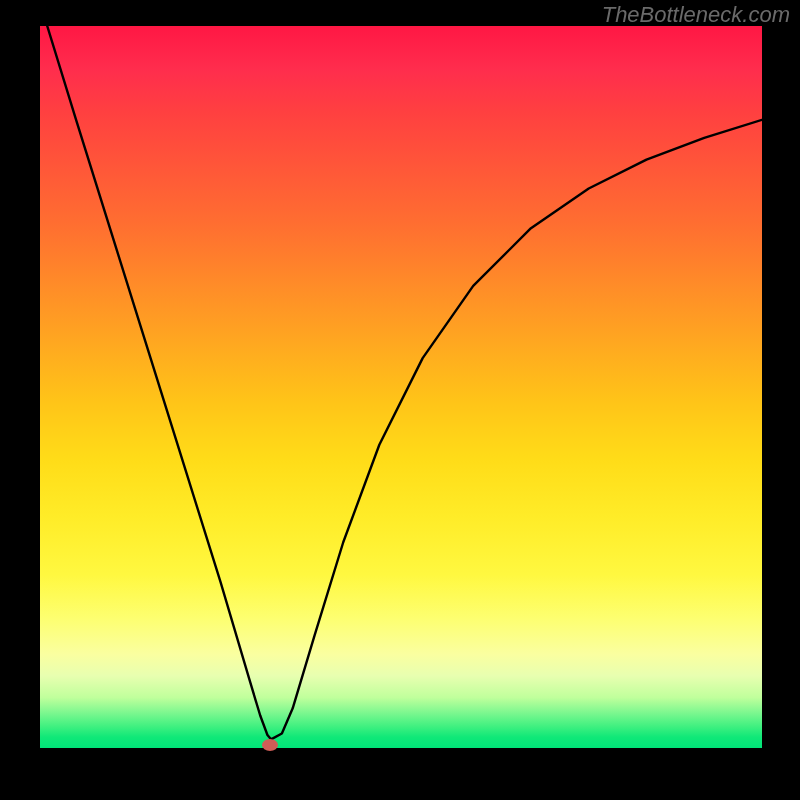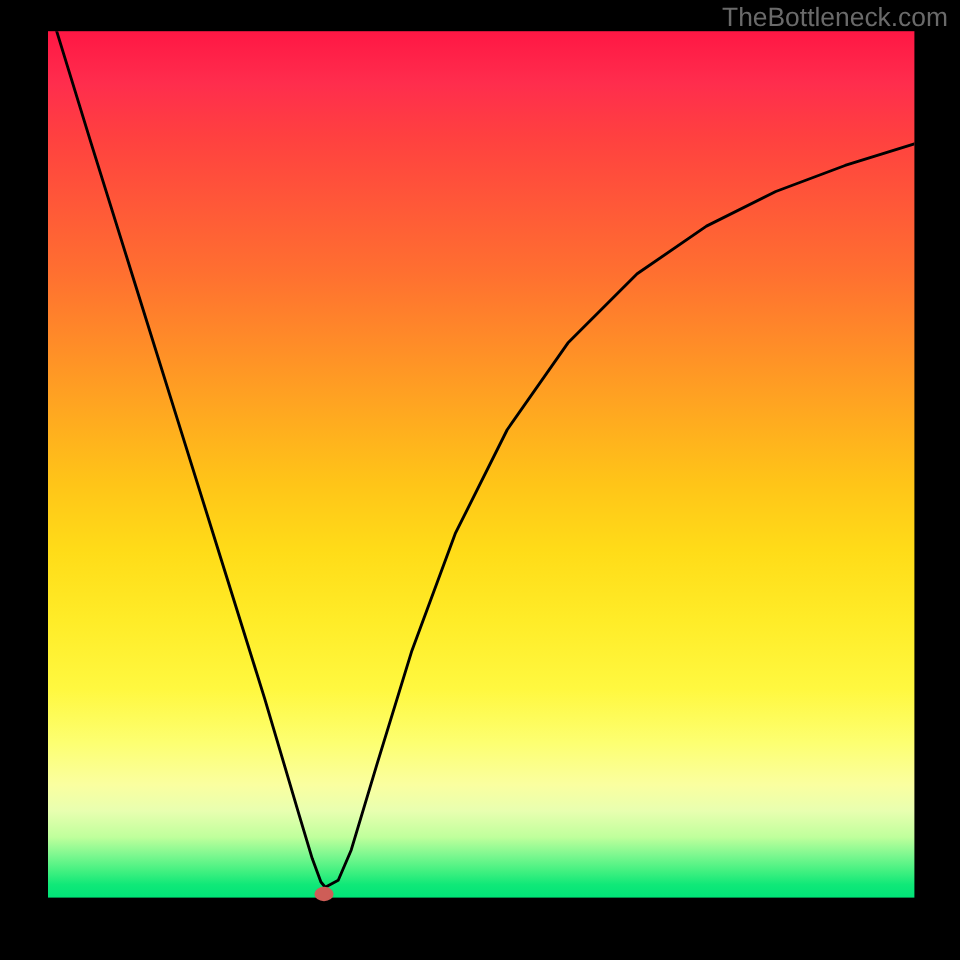--- a/index.html
+++ b/index.html
@@ -8,20 +8,21 @@
     font-family: Arial, sans-serif;
     width: 800px;
     height: 800px;
     overflow: hidden;
   }
   .container {
     width: 800px;
     height: 800px;
     position: relative;
     background: #000;
+    font-style: italic;
   }
   .watermark {
     position: absolute;
     top: 2px;
     right: 10px;
     color: #6a6a6a;
     font-size: 22px;
     font-family: Arial, sans-serif;
     z-index: 10;
   }

